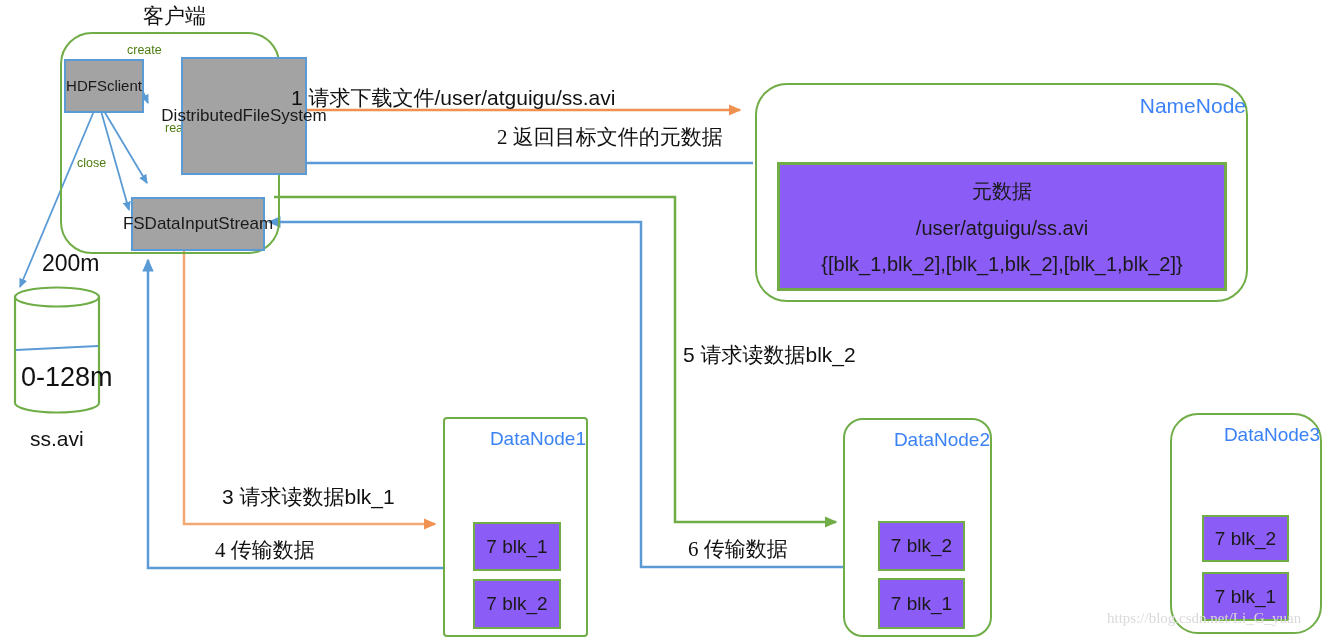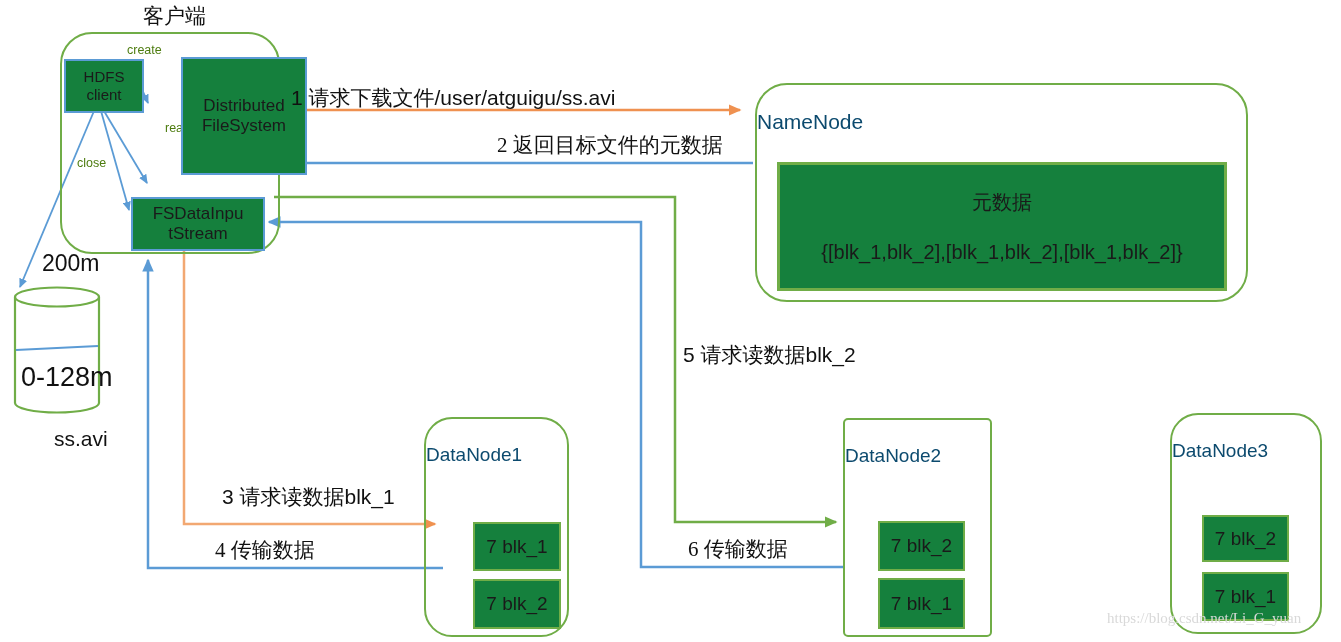--- a/index.html
+++ b/index.html
@@ -5,30 +5,30 @@
   html,body{margin:0;padding:0;background:#fff;}
   #canvas{
     position:relative;width:1341px;height:642px;background:#fff;overflow:hidden;
     font-family:"Liberation Sans", sans-serif;color:#1a1a1a;
   }
   #wires{position:absolute;left:0;top:0;width:1341px;height:642px;z-index:0;}
   .group{
     position:absolute;border:2.5px solid #70AD47;border-radius:32px;background:transparent;
   }
   .bluebox{
-    position:absolute;border:2.5px solid #5B9BD5;background:#15803d;
-    display:flex;flex-direction:column;align-items:center;justify-content:center;
+    position:absolute;border:2.5px solid #5B9BD5;background:#a3a3a3;
+    display:flex;flex-direction:row;align-items:center;justify-content:center;
     text-align:center;line-height:1.2;
   }
   .greenbox{
-    position:absolute;border:2.5px solid #70AD47;background:#15803d;
+    position:absolute;border:2.5px solid #70AD47;background:#8b5cf6;
     display:flex;align-items:center;justify-content:center;text-align:center;
   }
   .grouptitle{
-    position:absolute;left:0;right:0;top:9px;text-align:left;font-size:20px;color:#0c4a6e;margin-top:16px;
+    position:absolute;left:0;right:0;top:9px;text-align:right;font-size:20px;color:#3b82f6;
   }
   .lbl{position:absolute;white-space:nowrap;color:#111;}
   .flowlbl{font-size:21px;}
   .smalllbl{font-size:12.5px;color:#4d7c0f;}
   .cn{font-family:"Liberation Serif", serif;}
   #watermark{color:#d9d9d9;font-size:15px;}
   .blocktext{font-size:19px;}
   .meta-line{width:100%;text-align:center;}
 </style>
 </head>
@@ -86,45 +86,46 @@
     <span>FileSystem</span>
   </div>
 
   <div class="bluebox" style="left:131px;top:197px;width:130px;height:50px;font-size:17px;">
     <span>FSDataInpu</span>
     <span>tStream</span>
   </div>
 
   <div class="lbl" style="left:42px;top:250px;font-size:23px;">200m</div>
   <div class="lbl" style="left:21px;top:362px;font-size:27px;">0-128m</div>
-  <div class="lbl" style="left:30px;top:427px;font-size:21px;margin-left:24px;">ss.avi</div>
+  <div class="lbl" style="left:30px;top:427px;font-size:21px;">ss.avi</div>
 
   <div class="group" style="left:755px;top:83px;width:489px;height:215px;">
     <div class="grouptitle" style="font-size:21px;">NameNode</div>
   </div>
 
   <div class="greenbox" style="left:777px;top:162px;width:444px;height:123px;border-width:3px;flex-direction:column;justify-content:space-evenly;font-size:20px;">
     <div class="meta-line cn">元数据</div>
+    <div class="meta-line">/user/atguigu/ss.avi</div>
     <div class="meta-line">{[blk_1,blk_2],[blk_1,blk_2],[blk_1,blk_2]}</div>
   </div>
 
   <div class="lbl flowlbl" style="left:291px;top:76px;margin-top:8px;">1 请求下载文件/user/atguigu/ss.avi</div>
-  <div class="lbl flowlbl cn" style="left:497px;top:123px;margin-top:8px;">2 返回目标文件的元数据</div>
+  <div class="lbl flowlbl cn" style="left:497px;top:123px;">2 返回目标文件的元数据</div>
   <div class="lbl flowlbl" style="left:222px;top:483px;">3 请求读数据blk_1</div>
   <div class="lbl flowlbl cn" style="left:215px;top:536px;">4 传输数据</div>
   <div class="lbl flowlbl" style="left:683px;top:341px;">5 请求读数据blk_2</div>
   <div class="lbl flowlbl cn" style="left:688px;top:535px;">6 传输数据</div>
 
-  <div class="group" style="left:424px;top:417px;width:141px;height:216px;border-radius:28px;">
+  <div class="group" style="left:443px;top:417px;width:141px;height:216px;border-radius:4px;">
     <div class="grouptitle" style="font-size:19px;">DataNode1</div>
   </div>
   <div class="greenbox blocktext" style="left:473px;top:522px;width:84px;height:45px;">7 blk_1</div>
   <div class="greenbox blocktext" style="left:473px;top:579px;width:84px;height:46px;">7 blk_2</div>
 
-  <div class="group" style="left:843px;top:418px;width:145px;height:215px;border-radius:5px;">
+  <div class="group" style="left:843px;top:418px;width:145px;height:215px;border-radius:20px;">
     <div class="grouptitle" style="font-size:19px;">DataNode2</div>
   </div>
   <div class="greenbox blocktext" style="left:878px;top:521px;width:83px;height:46px;">7 blk_2</div>
   <div class="greenbox blocktext" style="left:878px;top:578px;width:83px;height:47px;">7 blk_1</div>
 
   <div class="group" style="left:1170px;top:413px;width:148px;height:217px;border-radius:28px;">
     <div class="grouptitle" style="font-size:19px;">DataNode3</div>
   </div>
   <div class="greenbox blocktext" style="left:1202px;top:515px;width:83px;height:43px;">7 blk_2</div>
   <div class="greenbox blocktext" style="left:1202px;top:572px;width:83px;height:45px;">7 blk_1</div>

